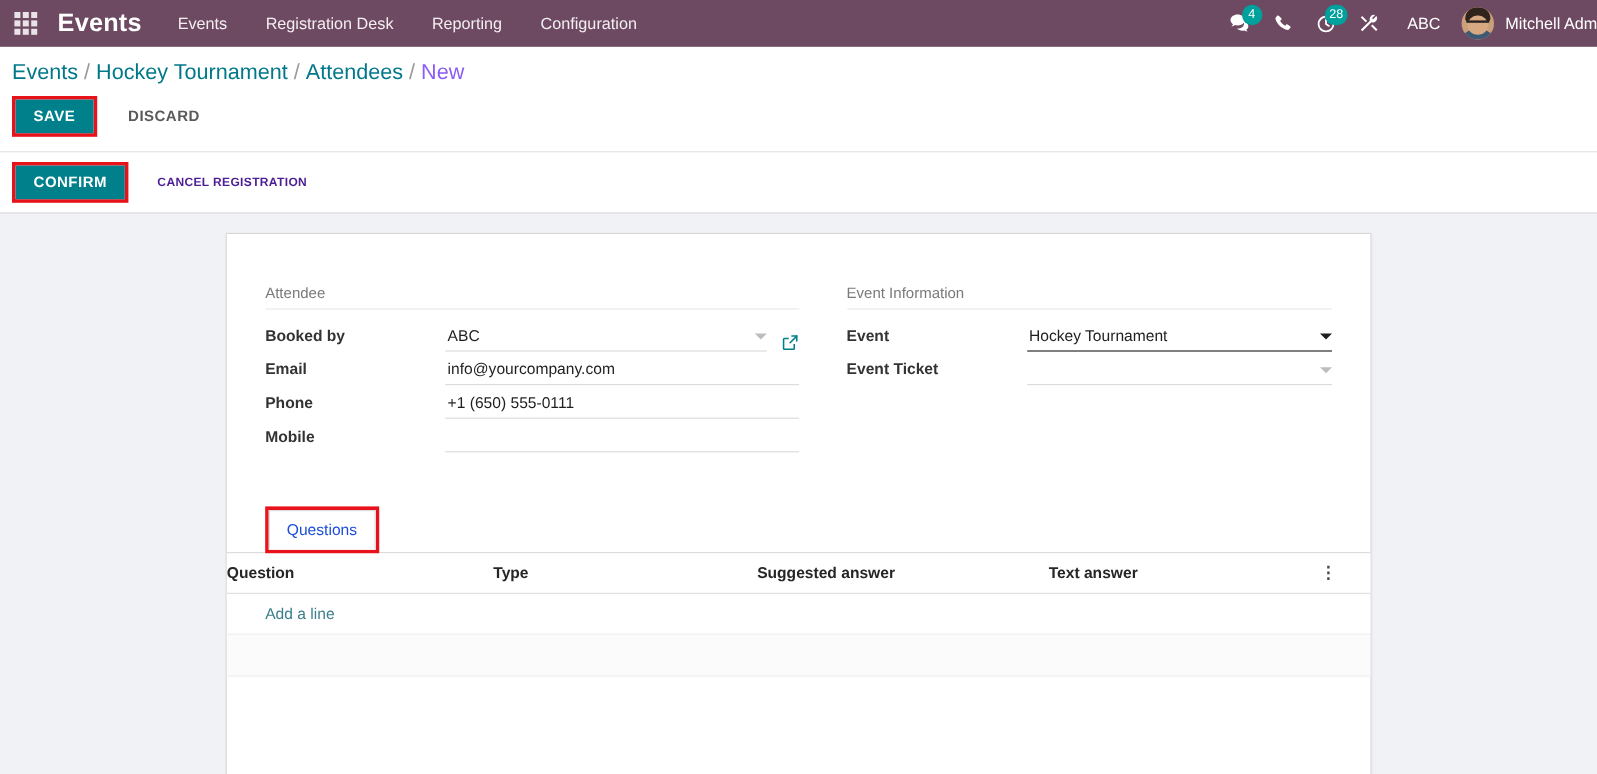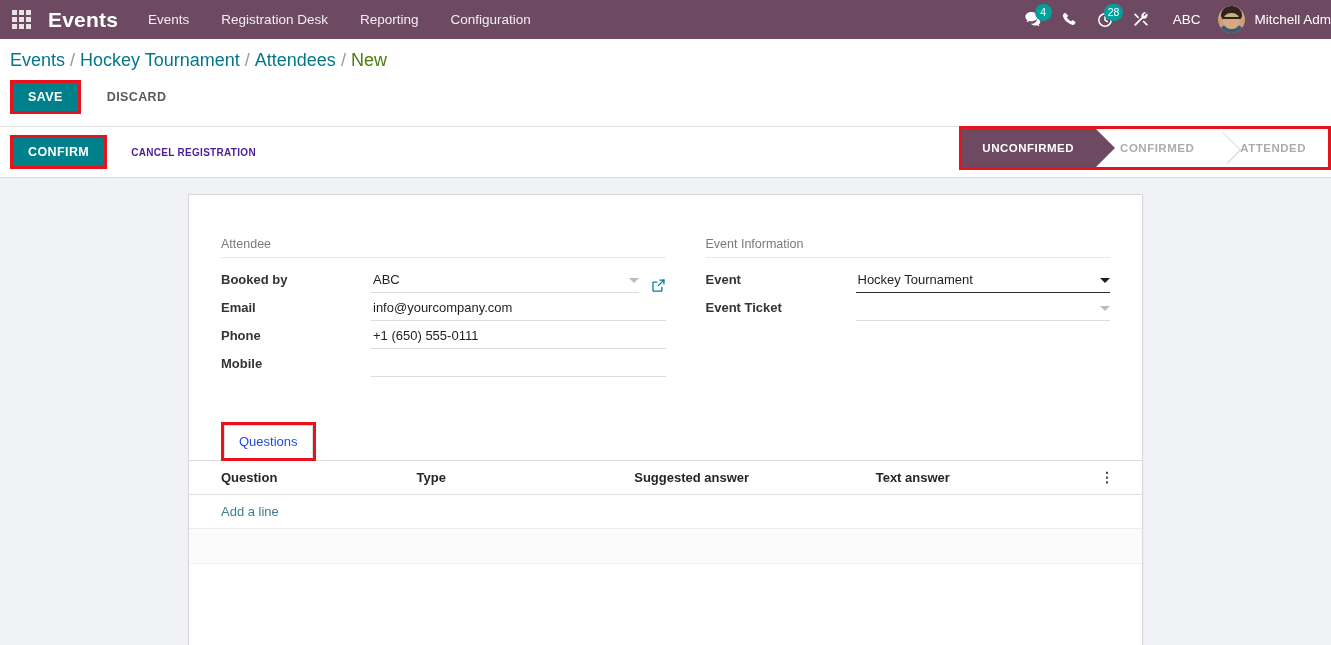--- a/index.html
+++ b/index.html
@@ -138,21 +138,21 @@
   
   .control-panel { background: #ffffff; }
   .breadcrumb-row {
     padding: 11px 0 0 10px;
     font-size: 18px;
     display: flex;
     align-items: baseline;
     gap: 5px;
   }
   .crumb { color: #00788a; cursor: pointer; }
-  .crumb.active { color: #4d7c0f; cursor: default; }
+  .crumb.active { color: #8b5cf6; cursor: default; }
   .crumb-sep { color: #9a9a9a; }
 
   .actions-row {
     padding: 9px 0 12px 10px;
     display: flex;
     align-items: center;
     gap: 0;
   }
   .btn-save-wrap {
     border: 3px solid #e8121b;
@@ -394,21 +394,21 @@
   .list-table th {
     text-align: left;
     font-size: 13px;
     font-weight: bold;
     color: #262626;
     padding: 9px 0 9px 0;
     border-bottom: 1px solid #e0e0e0;
     background: #ffffff;
     white-space: nowrap;
   }
-  .list-table th.c1 { width: 270px; padding-left: 32px; }
+  .list-table th.c1 { width: 270px; }
   .list-table th.c2 { width: 275px; }
   .list-table th.c3 { width: 280px; }
   .list-table th.c4 { width: 270px; }
   .list-table th.c5 { width: 40px; text-align: right; padding-right: 28px; }
   .opt-dots {
     display: inline-block;
     color: #4b4b4b;
     font-size: 14px;
     line-height: 1;
     cursor: pointer;
@@ -523,25 +523,20 @@
 
 </div>
 
 <div class="statusbar-row">
 
   <span class="btn-confirm-wrap">
     <button class="btn-confirm">CONFIRM</button>
   </span>
   <button class="btn-cancel-reg">CANCEL REGISTRATION</button>
 
-  <div class="statusbar-highlight">
-    <div class="status-arrow active">UNCONFIRMED</div>
-    <div class="status-arrow">CONFIRMED</div>
-    <div class="status-arrow chev">ATTENDED</div>
-  </div>
 
 </div>
 
 <div class="content-area">
   <div class="sheet">
 
     <div class="form-grid">
 
       <div class="form-col">
         <div class="group-title">Attendee</div>

